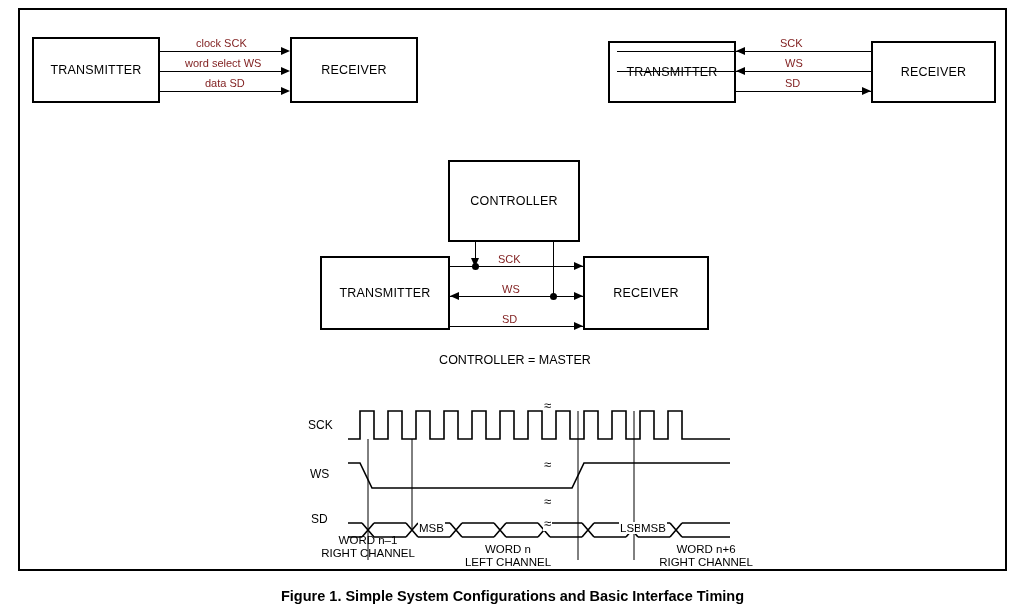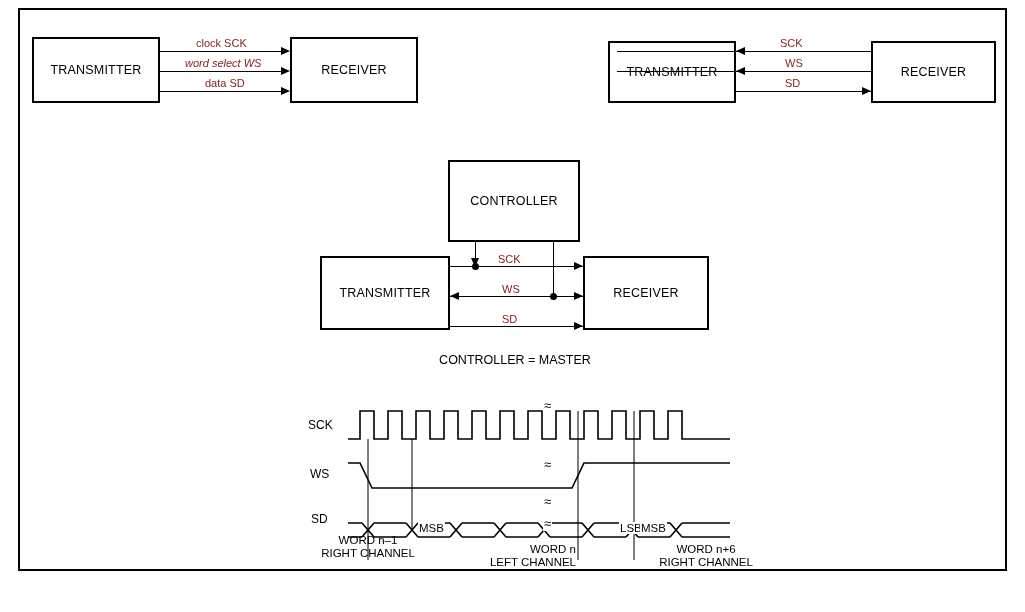--- a/index.html
+++ b/index.html
@@ -145,21 +145,21 @@
     <div class="box" style="left:270px; top:27px; width:128px; height:66px;">
       <span>RECEIVER</span>
     </div>
 
     <div class="hline" style="left:140px; top:41px; width:121px;"></div>
     <div class="arrow-r" style="left:261px; top:36.5px;"></div>
     <div class="lbl" style="left:176px; top:27px;">clock SCK</div>
 
     <div class="hline" style="left:140px; top:61px; width:121px;"></div>
     <div class="arrow-r" style="left:261px; top:56.5px;"></div>
-    <div class="lbl" style="left:165px; top:47px;font-style:italic;">word select WS</div>
+    <div class="lbl" style="left:165px; top:47px;">word select WS</div>
 
     <div class="hline" style="left:140px; top:81px; width:121px;"></div>
     <div class="arrow-r" style="left:261px; top:76.5px;"></div>
     <div class="lbl" style="left:185px; top:67px;">data SD</div>
 
 
     <div class="box" style="left:588px; top:31px; width:128px; height:62px;">
       <span>TRANSMITTER</span>
     </div>
     <div class="box" style="left:851px; top:31px; width:125px; height:62px;">
@@ -254,27 +254,28 @@
       <span class="data-label" style="left:253px; top:121px; font-size:13px;">≈</span>
 
       <span class="data-label" style="left:128px; top:127px;">MSB</span>
       <span class="data-label" style="left:305px; top:127px;margin-left:24px;">LSB</span>
       <span class="data-label" style="left:350px; top:127px;">MSB</span>
 
       <div class="word-label" style="left:10px; top:139px; width:136px;">
         <div>WORD n–1</div>
         <div>RIGHT CHANNEL</div>
       </div>
-      <div class="word-label" style="left:150px; top:148px; width:136px;text-align:right;">
+      <div class="word-label" style="left:150px; top:148px; width:136px;">
         <div>WORD n</div>
         <div>LEFT CHANNEL</div>
       </div>
       <div class="word-label" style="left:348px; top:148px; width:136px;">
         <div>WORD n+6</div>
         <div>RIGHT CHANNEL</div>
       </div>
 
     </div>
 
   </div>
 
+  <div id="figure-caption">Figure 1.  Simple System Configurations and Basic Interface Timing</div>
 
 </div>
 
 </body></html>

